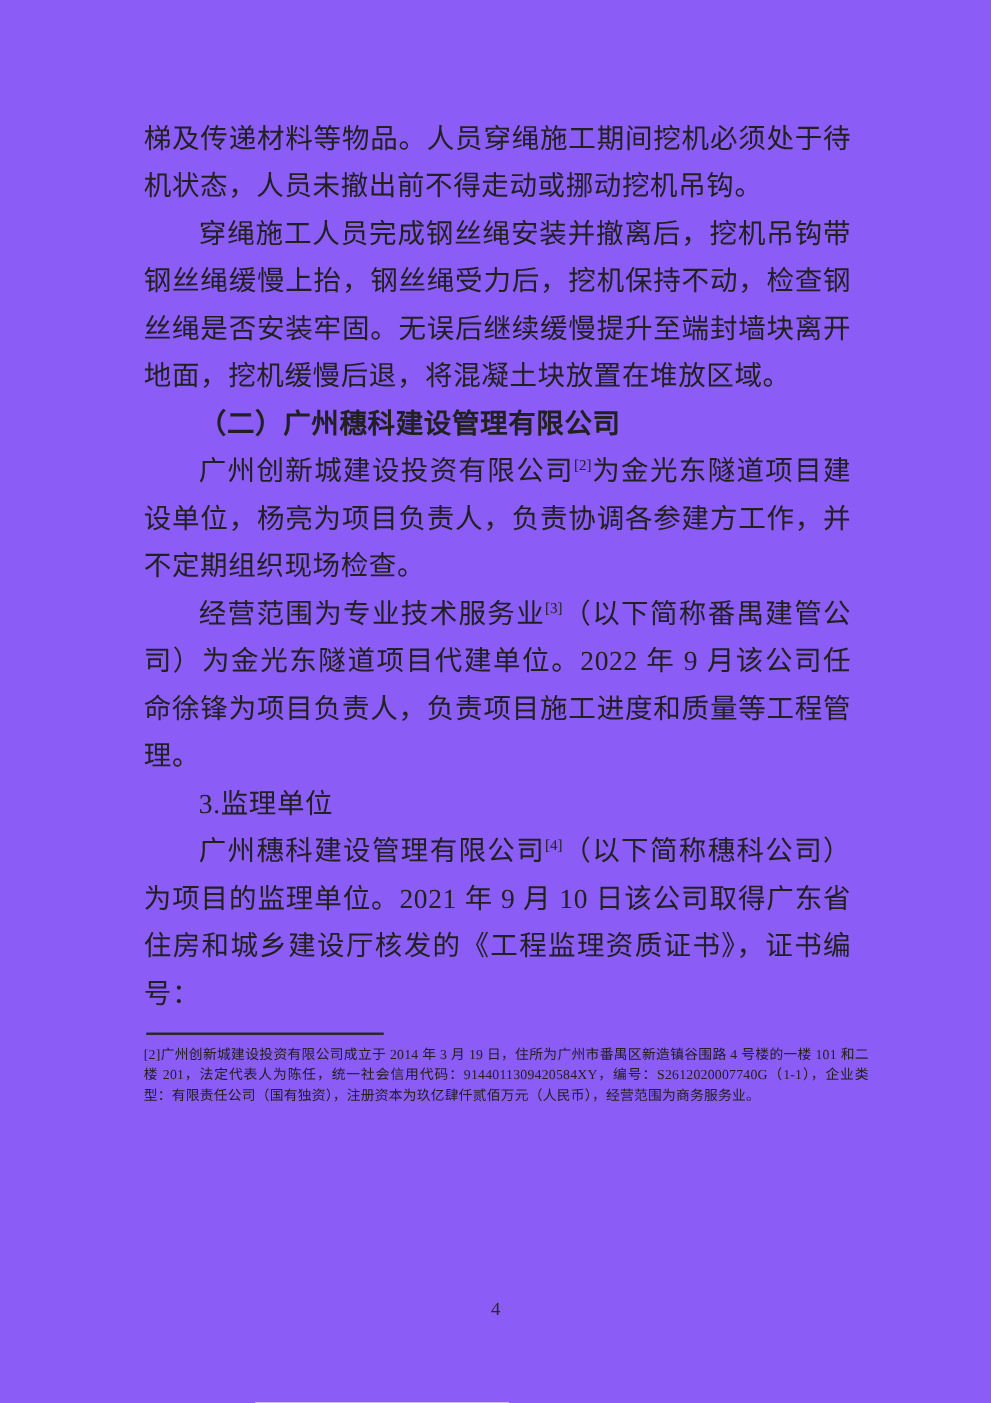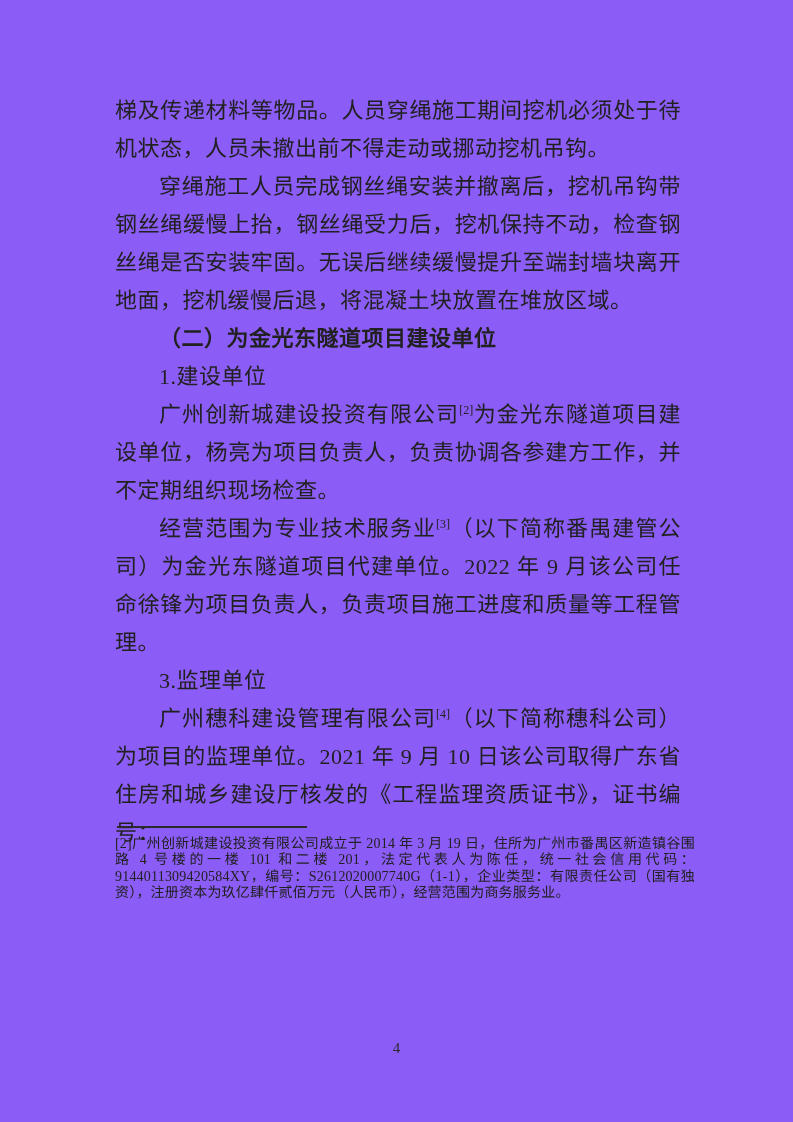--- a/index.html
+++ b/index.html
@@ -44,21 +44,21 @@
     font-size: 12px;
     line-height: 0;
     vertical-align: 8px;
     letter-spacing: 0;
   }
   .footnotes {
     position: absolute;
     left: 115px;
     top: 826px;
     width: 580px;
-    font-size: 14px;
+    font-size: 11px;
     line-height: 16.4px;
     text-align: justify;
     letter-spacing: 0.2px;
   }
   .fn-rule {
     width: 190px;
     height: 0;
     border-top: 2px solid #2a2a2a;
     margin: 0 0 8px 2px;
   }
@@ -79,23 +79,22 @@
 <body>
 
 <div class="page">
 
   <div class="body-text">
 
     <p class="para no-indent">梯及传递材料等物品。人员穿绳施工期间挖机必须处于待机状态，人员未撤出前不得走动或挪动挖机吊钩。</p>
 
     <p class="para">穿绳施工人员完成钢丝绳安装并撤离后，挖机吊钩带钢丝绳缓慢上抬，钢丝绳受力后，挖机保持不动，检查钢丝绳是否安装牢固。无误后继续缓慢提升至端封墙块离开地面，挖机缓慢后退，将混凝土块放置在堆放区域。</p>
 
-    <p class="heading">（二）为金光东隧道项目建设单位</p>
+    <p class="heading">（二）广州穗科建设管理有限公司</p>
 
-    <p class="para">1.建设单位</p>
 
     <p class="para"><span>广州创新城建设投资有限公司</span><sup class="fnref">[2]</sup><span>为金光东隧道项目建设单位，杨亮为项目负责人，负责协调各参建方工作，并不定期组织现场检查。</span></p>
 
 
     <p class="para"><span>经营范围为专业技术服务业</span><sup class="fnref">[3]</sup><span>（以下简称番禺建管公司）为金光东隧道项目代建单位。2022 年 9 月该公司任命徐锋为项目负责人，负责项目施工进度和质量等工程管理。</span></p>
 
     <p class="para">3.监理单位</p>
 
     <p class="para"><span>广州穗科建设管理有限公司</span><sup class="fnref">[4]</sup><span>（以下简称穗科公司）为项目的监理单位。2021 年 9 月 10 日该公司取得广东省住房和城乡建设厅核发的《工程监理资质证书》，证书编号：</span></p>
 

